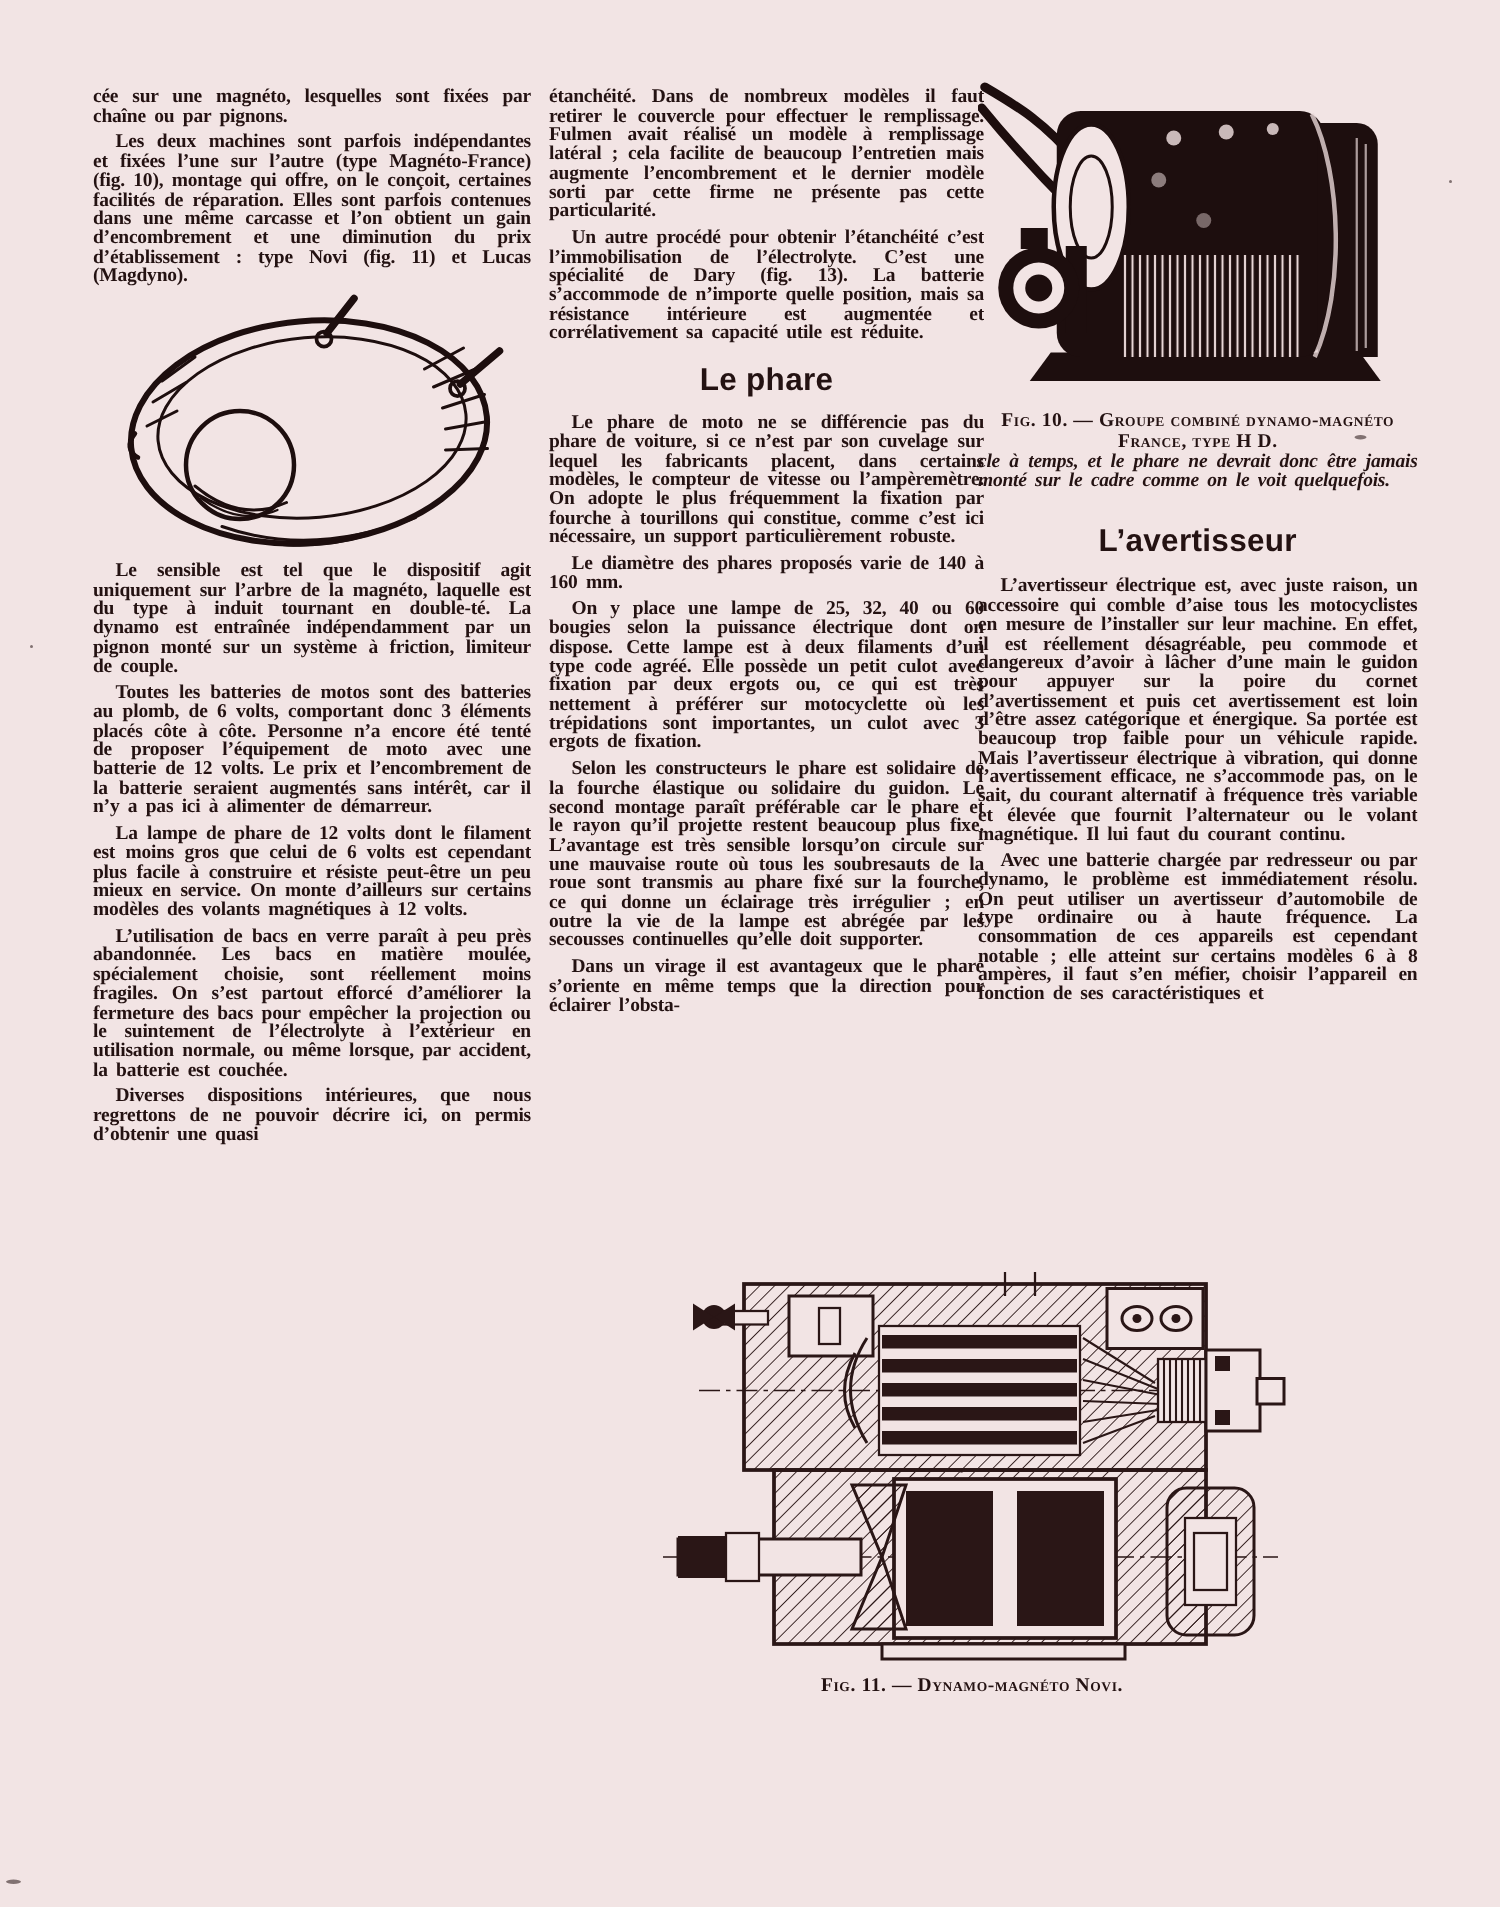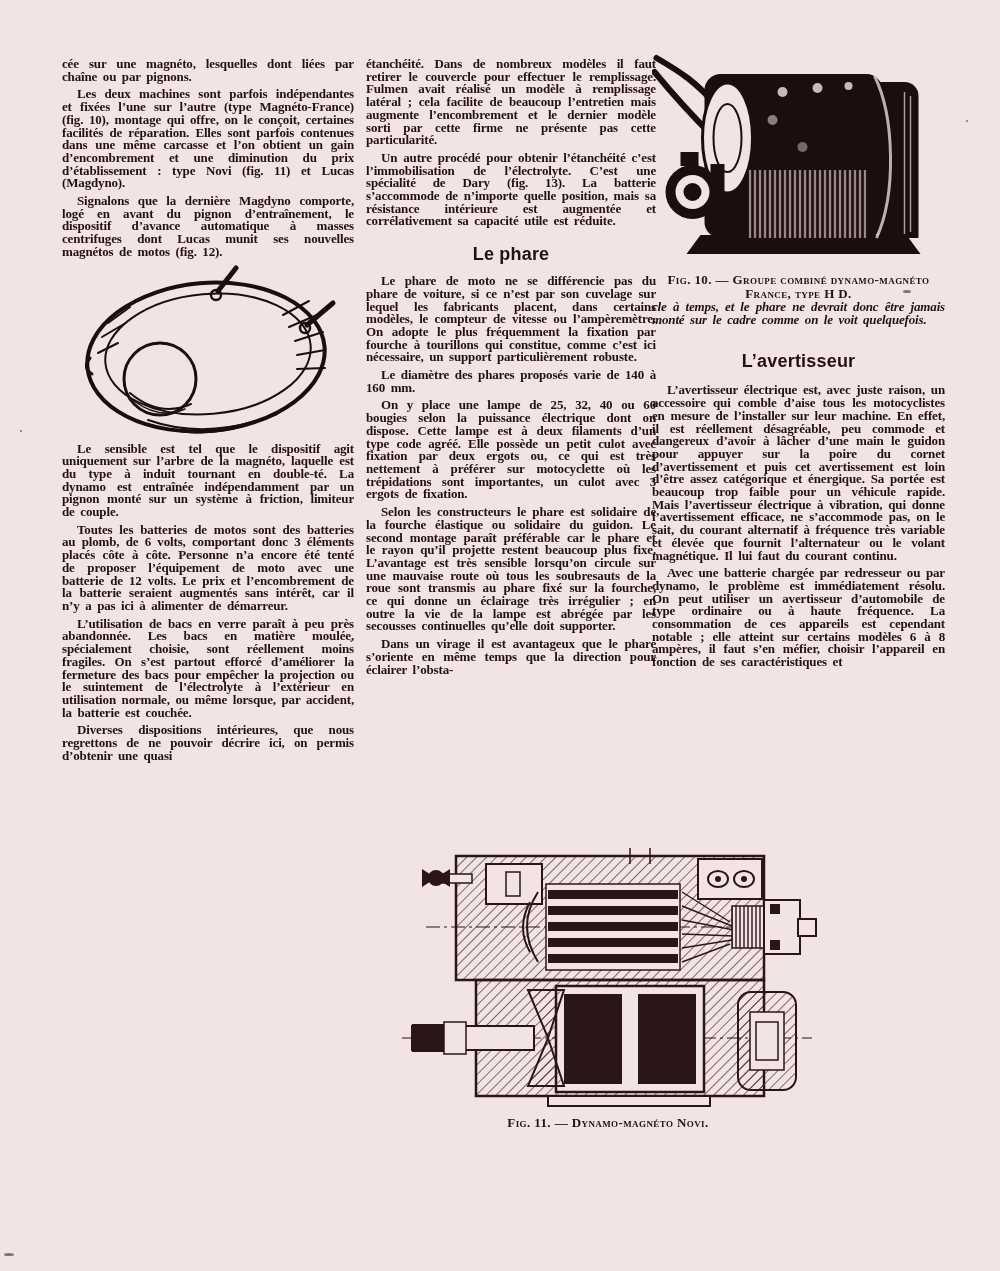--- a/index.html
+++ b/index.html
@@ -20,48 +20,47 @@
   #col3{left:652px;top:52px;width:293px;height:795px;}
   p.body{
     margin:0 0 5px 0;
     font-size:13px;line-height:12.7px;font-weight:700;
     text-align:justify;text-indent:15px;
     word-spacing:2.5px;letter-spacing:-0.15px;
   }
   p.noindent{text-indent:0;}
   h2.section{
     font-family:"Liberation Sans", sans-serif;font-weight:700;
-    font-size:18px;line-height:22px;text-align:center;
+    font-size:21px;line-height:22px;text-align:center;
     margin:24px 0 14px 0;letter-spacing:0.2px;
   }
   h2.m-batterie{margin:24px 0 14px 0;}
   h2.m-phare{margin:15px 0 10px 0;}
   h2.m-avertisseur{margin:24px 0 12px 0;}
   .figwrap{position:relative;}
   .caption{
     font-size:13px;line-height:14px;font-weight:700;
     font-variant:small-caps;text-align:center;
     margin:6px 8px 0 8px;letter-spacing:0.4px;
   }
   #fig9wrap{width:282px;margin:6px auto 0 auto;height:178px;}
   #fig10wrap{width:293px;height:215px;}
-  #fig11block{position:absolute;left:398px;top:846px;width:420px;}
+  #fig11block{position:absolute;left:438px;top:846px;width:420px;}
   #fig11wrap{width:420px;height:264px;}
   svg{display:block;color:var(--figink);}
   .speck{position:absolute;background:var(--ink);opacity:.55;border-radius:50%;}
   .p-cont-gap{margin-top:22px;font-style:italic;}
   .p-montage{margin-top:26px;}
 </style>
 </head>
 <body>
 
 <div class="col" id="col1">
-  <p class="body noindent">cée sur une magnéto, lesquelles dont liées par chaîne ou par pignons.</p>
+  <p class="body noindent">cée sur une magnéto, lesquelles sont fixées par chaîne ou par pignons.</p>
   <p class="body">Les deux machines sont parfois indépendantes et fixées l’une sur l’autre (type Magnéto-France) (fig. 10), montage qui offre, on le conçoit, certaines facilités de réparation. Elles sont parfois contenues dans une même carcasse et l’on obtient un gain d’encombrement et une diminution du prix d’établissement : type Novi (fig. 11) et Lucas (Magdyno).</p>
-  <p class="body">Signalons que la dernière Magdyno comporte, logé en avant du pignon d’entraînement, le dispositif d’avance automatique à masses centrifuges dont Lucas munit ses nouvelles magnétos de motos (fig. 12).</p>
 
   <div class="figwrap" id="fig9wrap">
     <svg viewBox="0 0 280 178" width="282" height="178" aria-label="dynamo cover drawing">
       <g fill="none" stroke="currentColor" stroke-linecap="round">
         <ellipse cx="138" cy="92" rx="119" ry="74" stroke-width="4" transform="rotate(-5 138 92)"></ellipse>
         <ellipse cx="140" cy="89" rx="103" ry="60" stroke-width="2" transform="rotate(-5 140 89)"></ellipse>
         <circle cx="92" cy="114" r="36" stroke-width="3"></circle>
         <path d="M62,128 q30,25 61,11" stroke-width="2"></path>
         <path d="M66,136 q26,19 51,8" stroke-width="1.5"></path>
         <path d="M80,155 q60,21 129,-6" stroke-width="2"></path>
@@ -74,20 +73,21 @@
         <circle cx="237" cy="63" r="5" stroke-width="2.5"></circle>
         <path d="M22,93 q-8,10 2,16" stroke-width="3"></path>
       </g>
     </svg>
   </div>
 
   <p class="body p-montage">Le sensible est tel que le dispositif agit uniquement sur l’arbre de la magnéto, laquelle est du type à induit tournant en double-té. La dynamo est entraînée indépendamment par un pignon monté sur un système à friction, limiteur de couple.</p>
 
 
   <p class="body">Toutes les batteries de motos sont des batteries au plomb, de 6 volts, comportant donc 3 éléments placés côte à côte. Personne n’a encore été tenté de proposer l’équipement de moto avec une batterie de 12 volts. Le prix et l’encombrement de la batterie seraient augmentés sans intérêt, car il n’y a pas ici à alimenter de démarreur.</p>
+  <p class="body">La lampe de phare de 12 volts dont le filament est moins gros que celui de 6 volts est cependant plus facile à construire et résiste peut-être un peu mieux en service. On monte d’ailleurs sur certains modèles des volants magnétiques à 12 volts.</p>
   <p class="body">L’utilisation de bacs en verre paraît à peu près abandonnée. Les bacs en matière moulée, spécialement choisie, sont réellement moins fragiles. On s’est partout efforcé d’améliorer la fermeture des bacs pour empêcher la projection ou le suintement de l’électrolyte à l’extérieur en utilisation normale, ou même lorsque, par accident, la batterie est couchée.</p>
   <p class="body">Diverses dispositions intérieures, que nous regrettons de ne pouvoir décrire ici, on permis d’obtenir une quasi</p>
 </div>
 
 <div class="col" id="col2">
   <p class="body noindent">étanchéité. Dans de nombreux modèles il faut retirer le couvercle pour effectuer le remplissage. Fulmen avait réalisé un modèle à remplissage latéral ; cela facilite de beaucoup l’entretien mais augmente l’encombrement et le dernier modèle sorti par cette firme ne présente pas cette particularité.</p>
   <p class="body">Un autre procédé pour obtenir l’étanchéité c’est l’immobilisation de l’électrolyte. C’est une spécialité de Dary (fig. 13). La batterie s’accommode de n’importe quelle position, mais sa résistance intérieure est augmentée et corrélativement sa capacité utile est réduite.</p>
 
   <h2 class="section m-phare">Le phare</h2>
 

